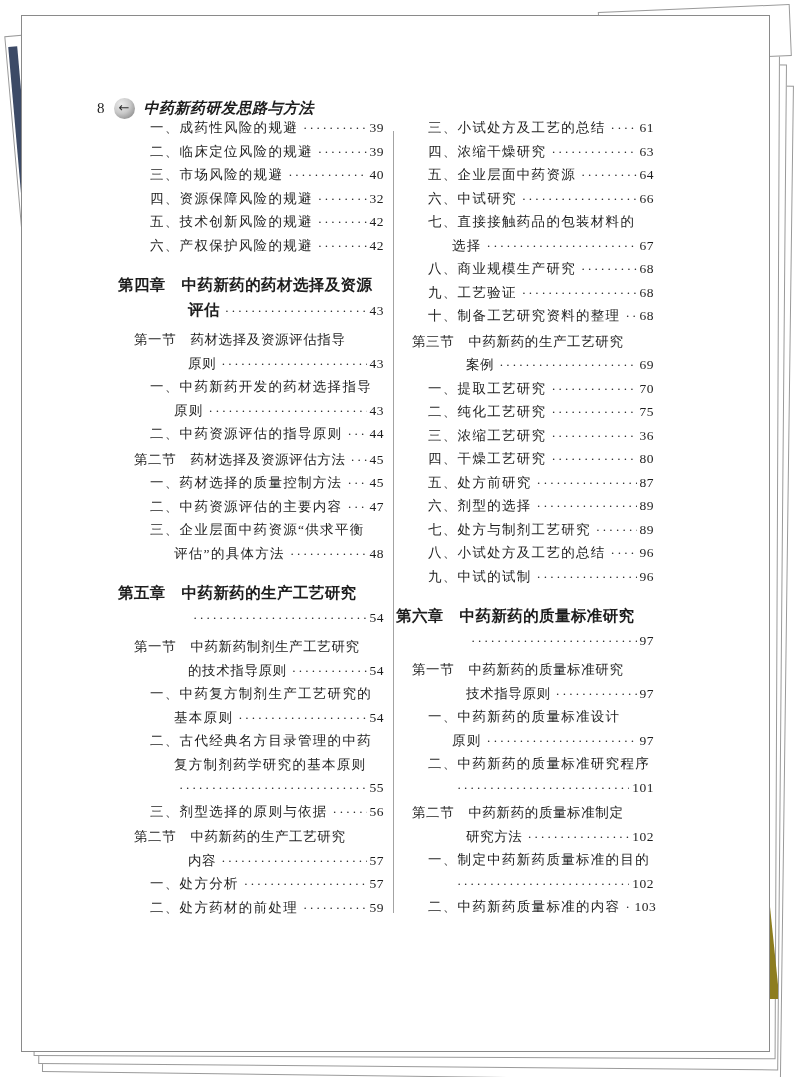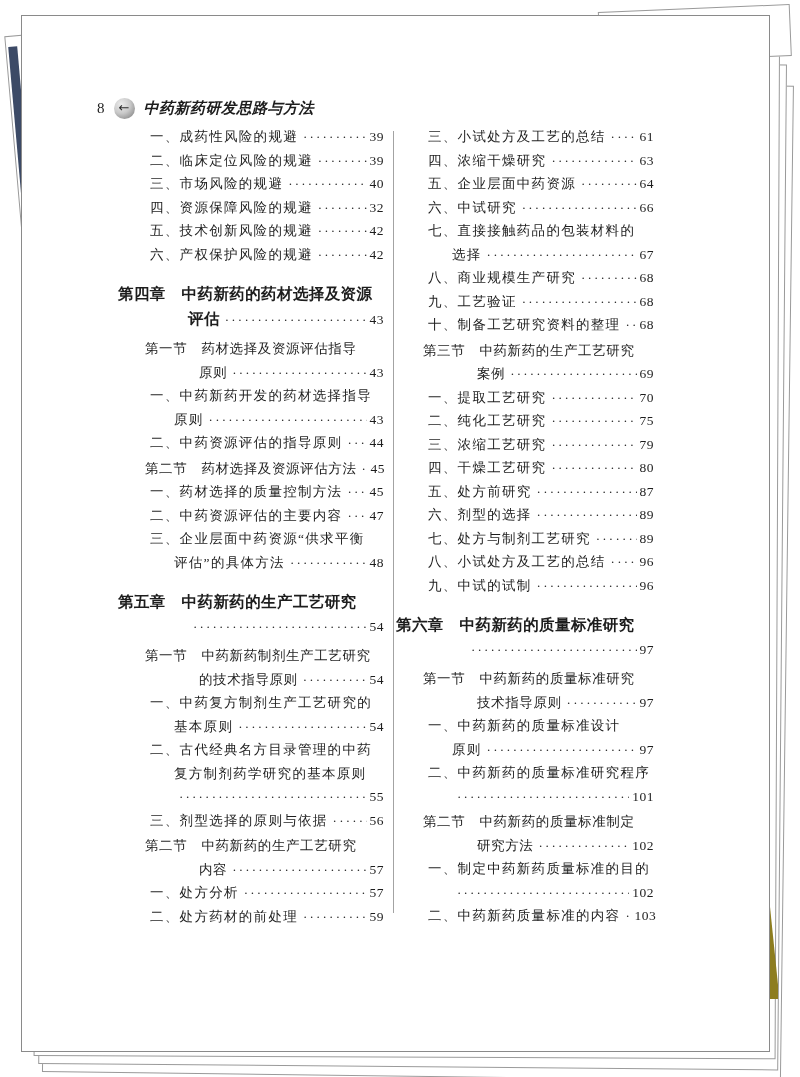--- a/index.html
+++ b/index.html
@@ -23,35 +23,35 @@
 
   .header{position:absolute;left:75px;top:82px;display:flex;align-items:center;gap:9px;}
   .pnum{font-size:15px;}
   .back-icon{width:21px;height:21px;border-radius:50%;display:flex;align-items:center;justify-content:center;
              background:radial-gradient(circle at 35% 30%, #ececec 0%, #c9c9c9 45%, #9b9b9b 75%, #7e7e7e 100%);}
   .back-icon .glyph{font-size:13px;line-height:1;color:#2c2c2c;font-family:"DejaVu Sans",sans-serif;position:relative;top:-1px;}
   .btitle{font-style:italic;font-weight:bold;font-size:15px;letter-spacing:.5px;}
 
   .divider{position:absolute;left:371px;top:115px;width:1px;height:782px;background:#a3a3a3;}
 
-  .col{position:absolute;top:109px;}
+  .col{position:absolute;top:100px;}
   .col-left{left:96px;width:266px;}
   .col-right{left:374px;width:258px;}
 
   .entry{margin:0;}
   .entry.chapter{margin-top:15px;margin-bottom:5px;}
   .entry.section{margin-top:2px;}
 
   .line{display:flex;align-items:baseline;line-height:23.5px;}
   .chapter .line{line-height:25px;}
   .i0{padding-left:0;} .i1{padding-left:16px;} .i2{padding-left:32px;}
   .i3{padding-left:56px;} .i4{padding-left:70px;}
 
   .txt{white-space:nowrap;font-size:13.5px;letter-spacing:1.3px;}
-  .section > .line .txt{letter-spacing:.6px;margin-left:11px;}
+  .section > .line .txt{letter-spacing:.6px;}
   .chapter > .line .txt{font-family:"Liberation Sans",sans-serif;font-weight:bold;
                         font-size:15.5px;letter-spacing:.4px;text-align:right;}
 
   .leader{flex:1 1 auto;min-width:6px;overflow:hidden;white-space:nowrap;margin:0 3px 0 5px;
           font-size:13px;letter-spacing:2.2px;color:#2a2a2a;align-self:center;}
   .leader::after{content:"····································································································";}
   .pg{font-size:13.5px;letter-spacing:.5px;white-space:nowrap;}
 </style>
 </head>
 <body>
@@ -343,21 +343,21 @@
           <div class="line i2">
             <span class="txt">二、纯化工艺研究</span>
             <span class="leader"></span>
             <span class="pg">75</span>
           </div>
         </div>
         <div class="entry item">
           <div class="line i2">
             <span class="txt">三、浓缩工艺研究</span>
             <span class="leader"></span>
-            <span class="pg">79</span>
+            <span class="pg">36</span>
           </div>
         </div>
         <div class="entry item">
           <div class="line i2">
             <span class="txt">四、干燥工艺研究</span>
             <span class="leader"></span>
             <span class="pg">80</span>
           </div>
         </div>
         <div class="entry item">

